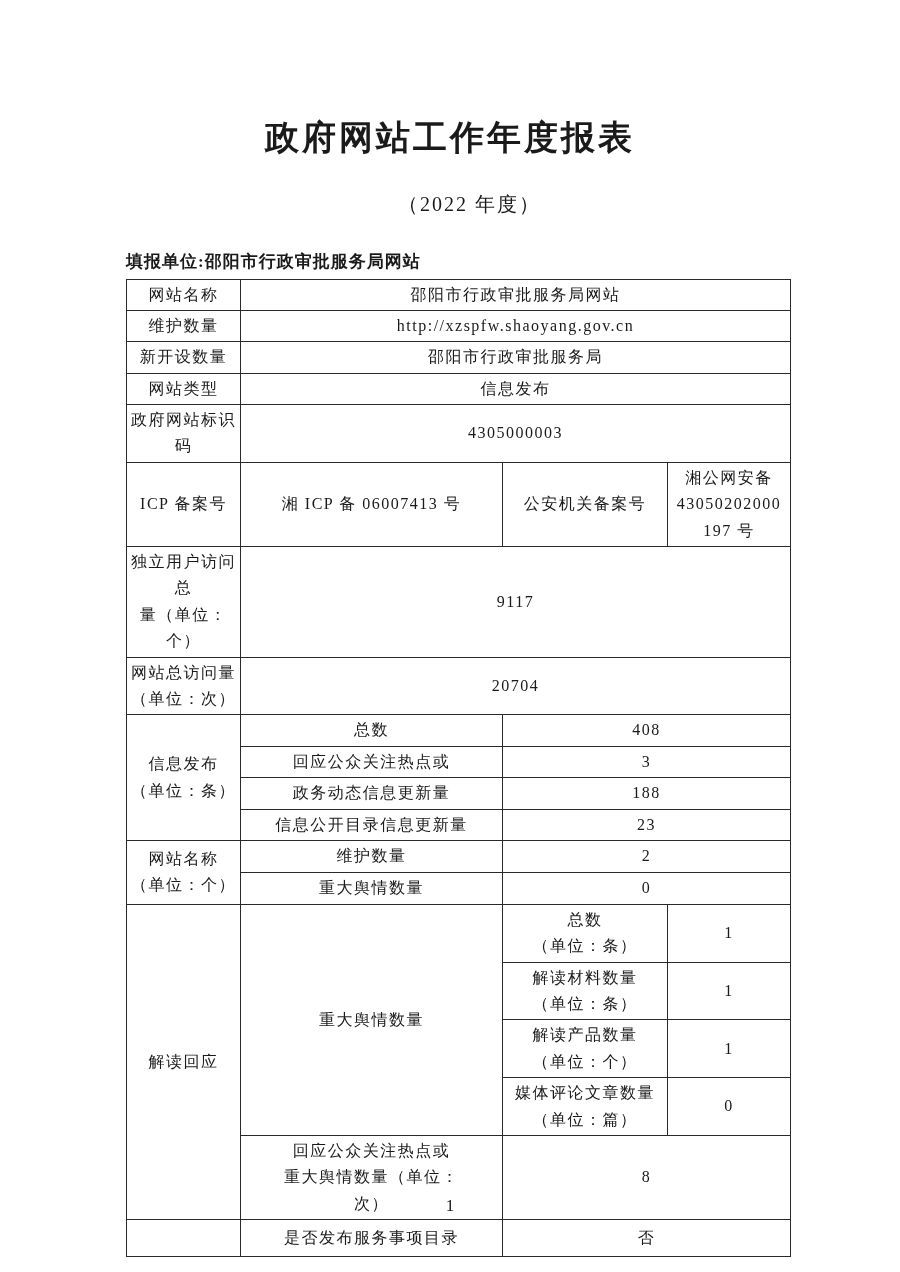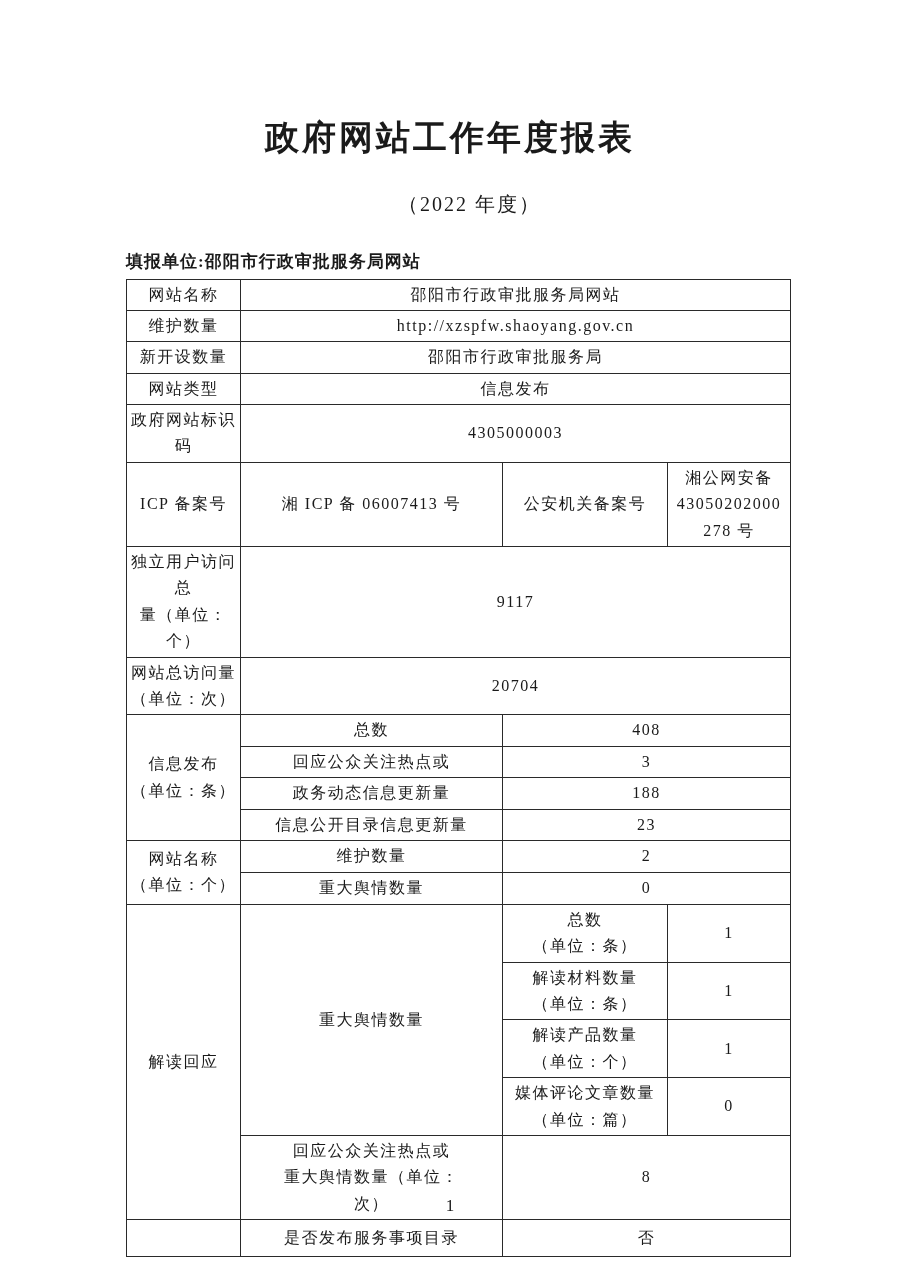--- a/index.html
+++ b/index.html
@@ -107,21 +107,21 @@
         <td>政府网站标识码</td>
         <td colspan="3">4305000003</td>
       </tr>
 
       <tr class="h82">
         <td>ICP 备案号</td>
         <td>湘 ICP 备 06007413 号</td>
         <td>公安机关备案号</td>
         <td>湘公网安备
 43050202000
-278 号</td>
+197 号</td>
       </tr>
 
       <tr class="h56">
         <td>独立用户访问总
 量（单位：个）</td>
         <td colspan="3">9117</td>
       </tr>
       <tr class="h55">
         <td>网站总访问量
 （单位：次）</td>

